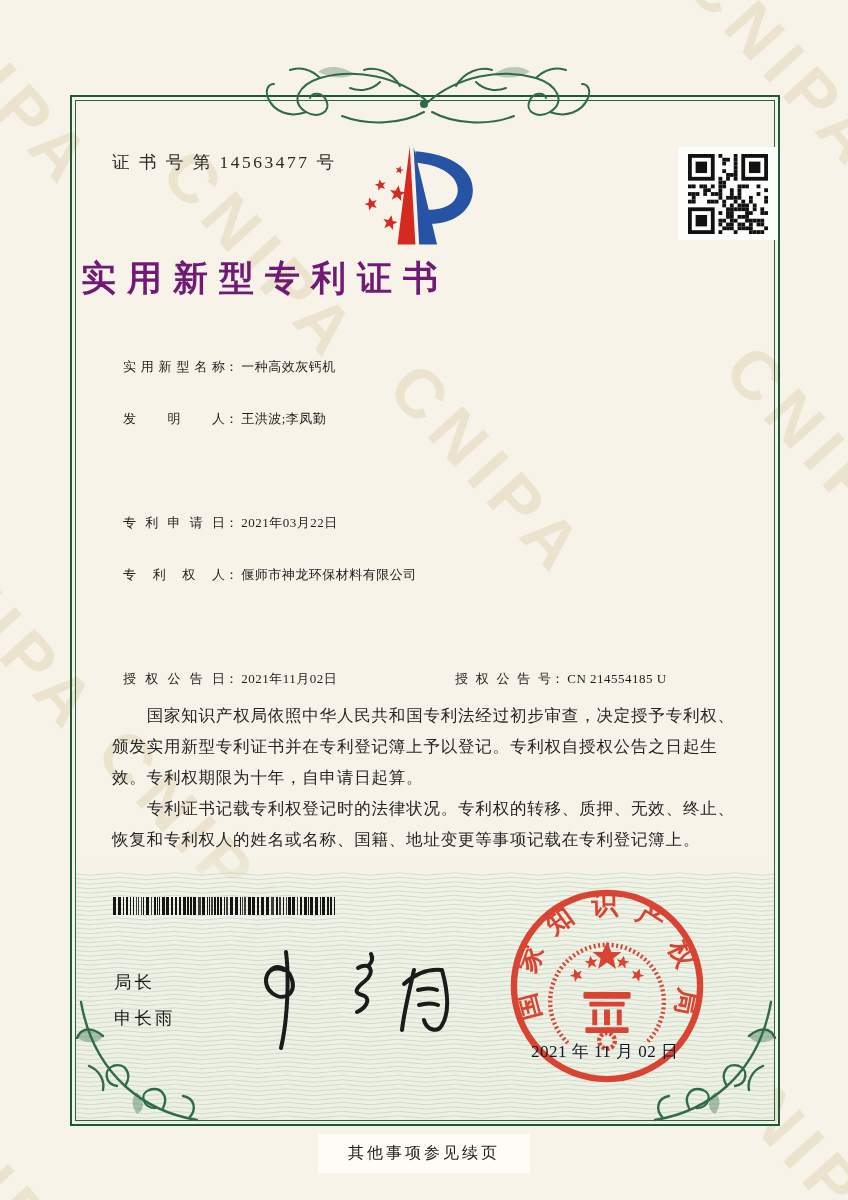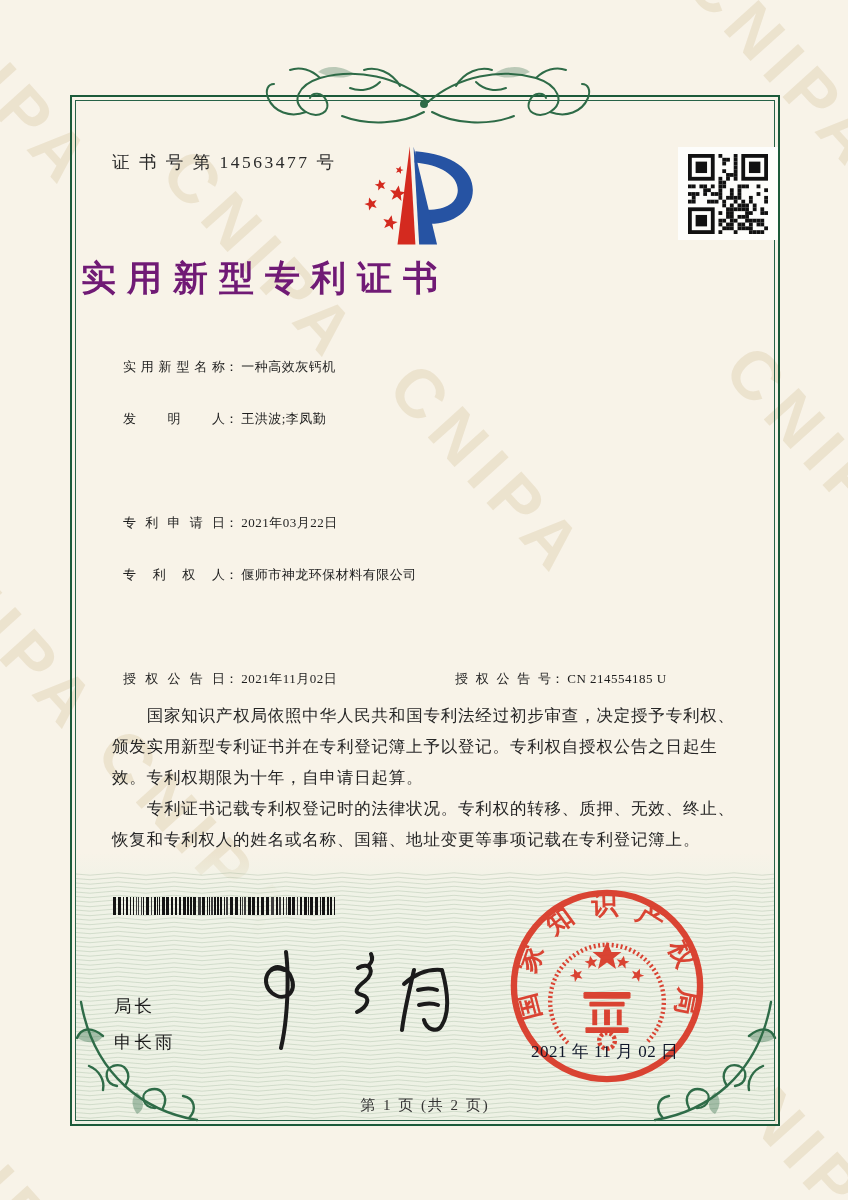--- a/index.html
+++ b/index.html
@@ -60,21 +60,21 @@
   .flabel2{
     display:inline-block;width:96px;vertical-align:bottom;
     text-align:justify;text-align-last:justify;
   }
   .paras{
     position:absolute;left:112px;top:700px;width:640px;
     font-size:16.5px;line-height:31px;letter-spacing:0.8px;color:#262626;
   }
   .paras p{margin:0;text-indent:2.1em;}
   .barcode{position:absolute;left:113px;top:897px;}
-  .signer{position:absolute;left:114px;font-size:17.5px;letter-spacing:3px;color:#1d1d1d;margin-top:24px;}
+  .signer{position:absolute;left:114px;font-size:17.5px;letter-spacing:3px;color:#1d1d1d;}
   .signature{position:absolute;left:252px;top:948px;}
   .seal{position:absolute;left:509px;top:888px;opacity:0.93;}
   .seal-date{
     position:absolute;left:531px;top:1040px;width:170px;
     font-size:17px;color:#0f172a;letter-spacing:0.5px;white-space:nowrap;
   }
   .page-footer{
     position:absolute;left:70px;top:1096px;width:710px;text-align:center;
     font-size:15px;letter-spacing:2px;color:#333;
   }
@@ -503,16 +503,16 @@
       <rect x="97" y="124" width="6" height="16"></rect>
       <rect x="110" y="124" width="5" height="16"></rect>
       <rect x="78" y="142" width="44" height="6" rx="1"></rect>
     </g>
     <circle cx="100" cy="156" r="8" fill="none" stroke="#d93726" stroke-width="4.5" stroke-dasharray="3 2"></circle>
     <path d="M60,158 A58,58 0 1 1 140,158" fill="none" stroke="#d93726" stroke-width="4.5" stroke-dasharray="2 2.6"></path>
   </svg>
 
   <div class="seal-date">2021 年 11 月 02 日</div>
 
-  <div class="page-footer">第 1 页 (共 2 页)</div>
-
+
+  <div class="cont-note">其他事项参见续页</div>
 
 </div>
 
 </body></html>

